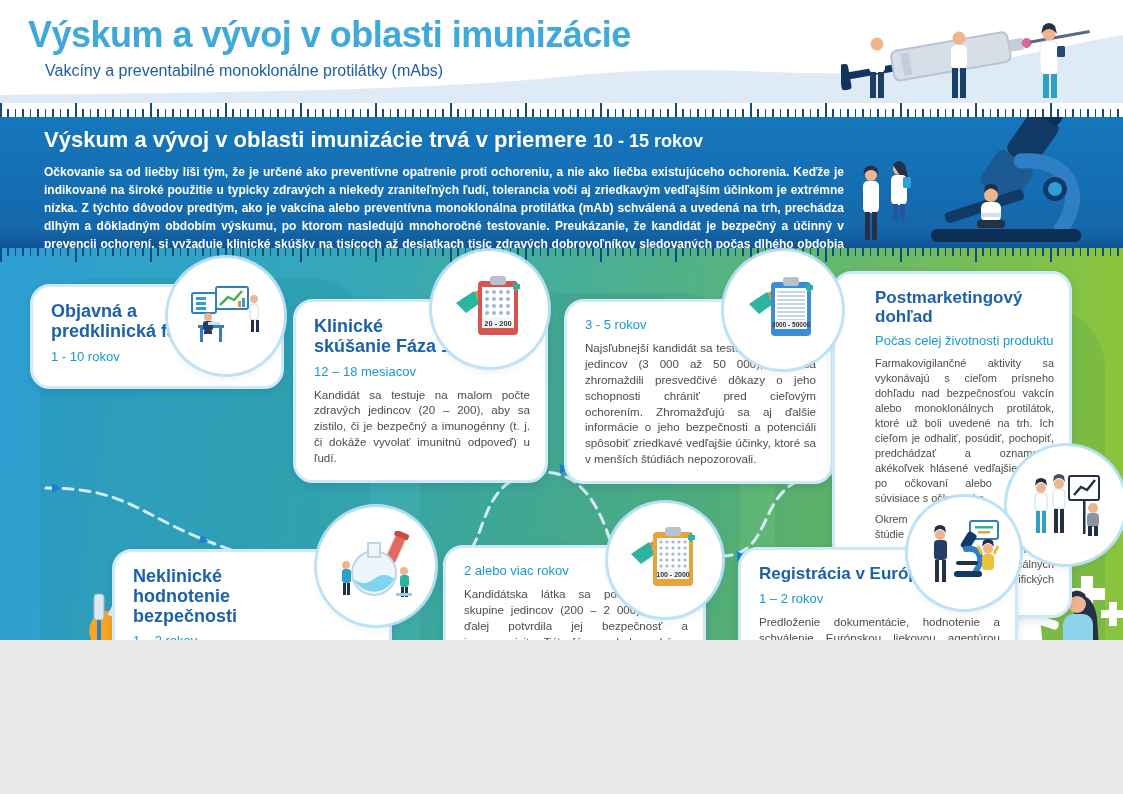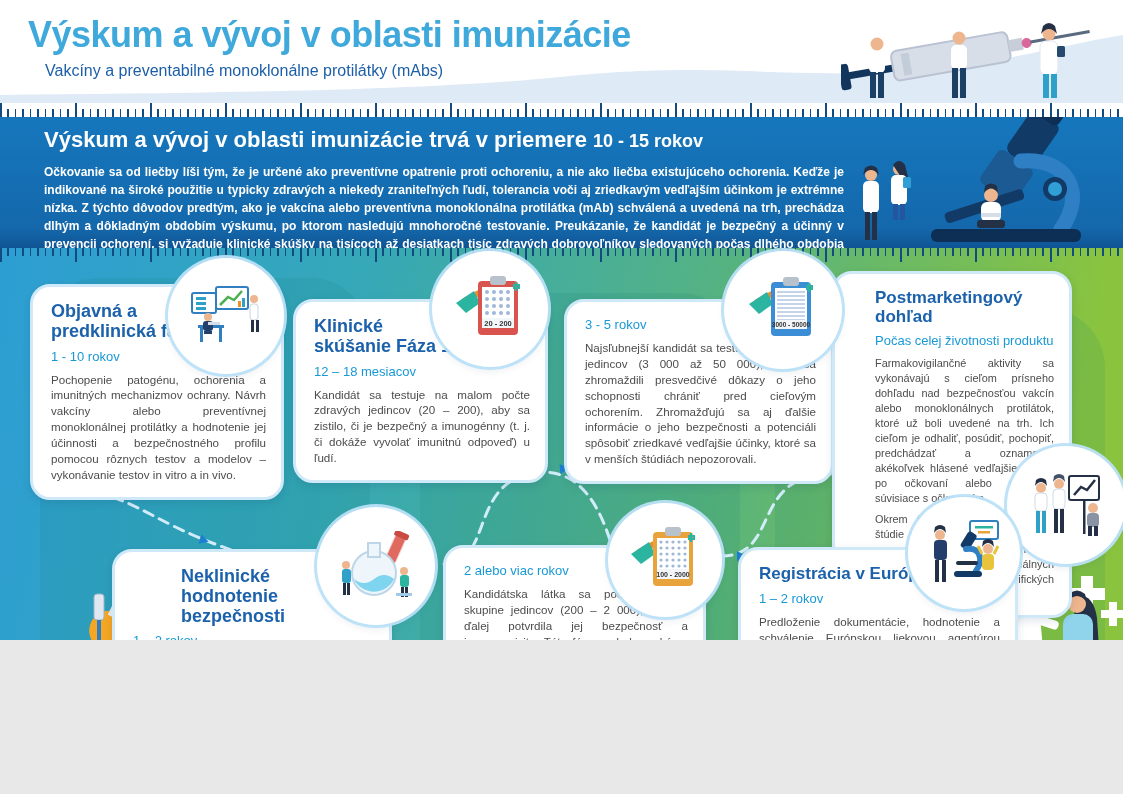--- a/index.html
+++ b/index.html
@@ -242,21 +242,20 @@
           <rect x="100" y="110" width="9" height="40" fill="#e8a925"></rect>
         <rect x="70" y="108" width="48" height="8" rx="3" fill="#1b3f77"></rect>
         <rect x="74" y="116" width="7" height="44" fill="#1b3f77"></rect>
           <rect x="108" y="116" width="7" height="44" fill="#1b3f77"></rect>
       </g>
     </svg>
 
     <article class="card" style="left:30px;top:36px;width:254px;">
       <h3 style="padding-right:56px;">Objavná a predklinická fáza</h3>
       <div class="dur">1 - 10 rokov</div>
-      <p>Pochopenie patogénu, ochorenia a imunitných mechanizmov ochrany. Návrh vakcíny alebo preventívnej monoklonálnej protilátky a hodnotenie jej účinnosti a bezpečnostného profilu pomocou rôznych testov a modelov – vykonávanie testov in vitro a in vivo.</p>
     </article>
 
     <article class="card" style="left:293px;top:51px;width:255px;">
       <h3 style="padding-right:78px;">Klinické skúšanie Fáza 1</h3>
       <div class="dur">12 – 18 mesiacov</div>
       <p>Kandidát sa testuje na malom počte zdravých jedincov (20 – 200), aby sa zistilo, či je bezpečný a imunogénny (t. j. či dokáže vyvolať imunitnú odpoveď) u ľudí.</p>
     </article>
 
     <article class="card" style="left:564px;top:51px;width:270px;">
       <div class="dur">3 - 5 rokov</div>
@@ -264,21 +263,21 @@
     </article>
 
     <article class="card small" style="left:832px;top:23px;width:240px;padding-left:40px;">
       <h3 style="font-size:17px;">Postmarketingový dohľad</h3>
       <div class="dur">Počas celej životnosti produktu</div>
       <p>Farmakovigilančné aktivity sa vykonávajú s cieľom prísneho dohľadu nad bezpečnosťou vakcín alebo monoklonálnych protilátok, ktoré už boli uvedené na trh. Ich cieľom je odhaliť, posúdiť, pochopiť, predchádzať a oznamovať akékoľvek hlásené vedľajšie účinky po očkovaní alebo problémy súvisiace s očkovaním.</p>
       <p>Okrem toho sa môžu vykonávať štúdie monitorovania účinnosti, aby sa zabezpečilo, že imunizácia zostane účinná v reálnych podmienkach a v špecifických subpopuláciách.</p>
     </article>
 
     <article class="card" style="left:112px;top:301px;width:280px;">
-      <h3 style="padding-right:62px;margin-left:48px;">Neklinické hodnotenie bezpečnosti</h3>
+      <h3 style="padding-right:62px;">Neklinické hodnotenie bezpečnosti</h3>
       <div class="dur">1 – 2 rokov</div>
     </article>
 
     <article class="card" style="left:443px;top:297px;width:263px;">
       <div class="dur">2 alebo viac rokov</div>
       <p>Kandidátska látka sa podáva väčšej skupine jedincov (200 – 2 000), aby sa ďalej potvrdila jej bezpečnosť a imunogenicita. Táto fáza podrobne skúma optimálnu dávku a môže poskytnúť počiatočné dôkazy o účinnosti kandidátskej látky (t. j. schopnosti chrániť pred cieľovým ochorením).</p>
     </article>
 
     <article class="card" style="left:738px;top:299px;width:280px;">
       <h3 style="font-size:17px;padding-right:70px;">Registrácia v Európe</h3>

